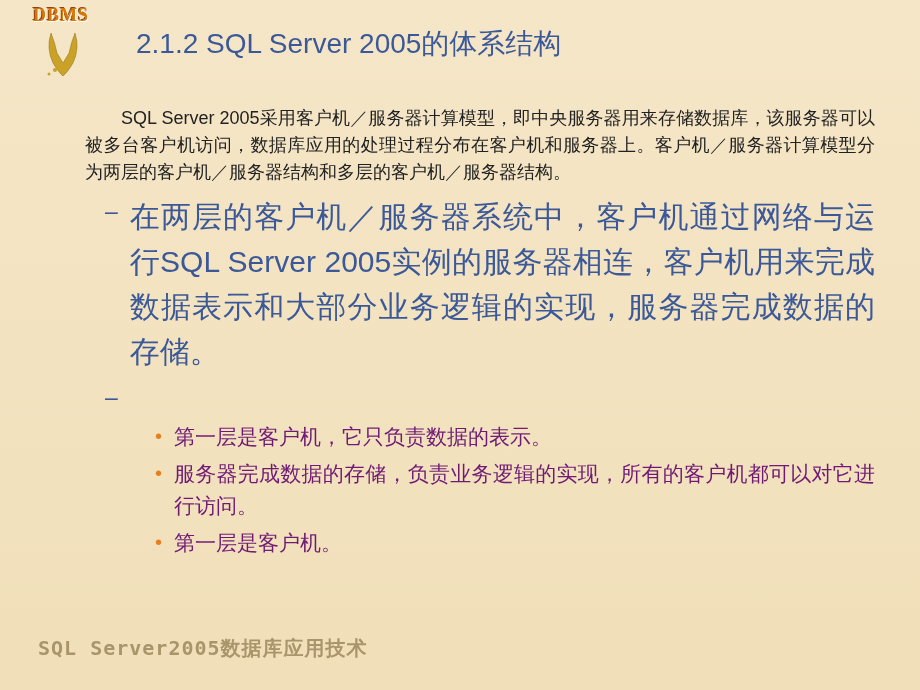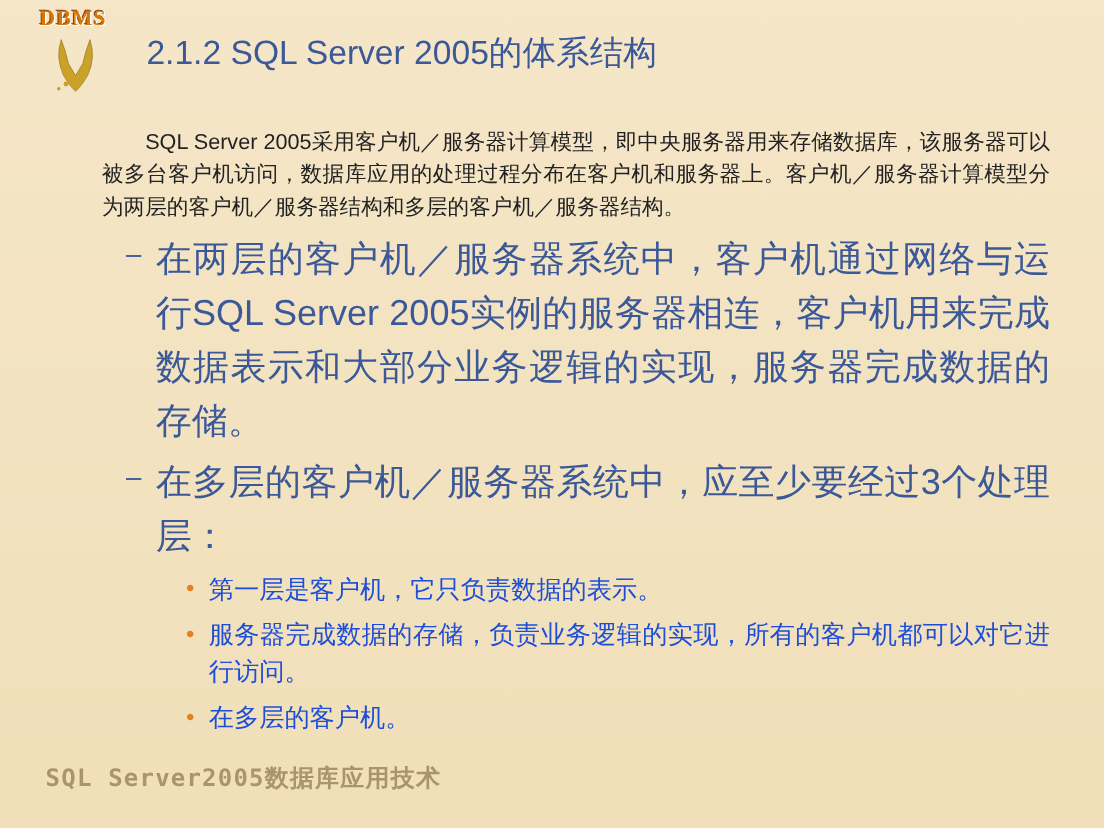--- a/index.html
+++ b/index.html
@@ -28,21 +28,21 @@
     }
     .logo-graphic {
       margin-top: 2px;
       width: 44px;
       height: 50px;
       margin-left: 8px;
     }
     .title {
       position: absolute;
       top: 25px;
-      left: 122px;
+      left: 136px;
       font-size: 28px;
       color: #3b5998;
       font-weight: normal;
     }
     .content {
       position: absolute;
       top: 105px;
       left: 85px;
       right: 45px;
     }
@@ -83,21 +83,21 @@
       margin-bottom: 6px;
     }
     .bullet {
       color: #e67e22;
       font-size: 20px;
       margin-right: 12px;
       flex-shrink: 0;
       line-height: 1.5;
     }
     .bullet-text {
-      color: #1d4ed8;
+      color: #701a75;
       font-size: 21px;
       line-height: 1.5;
       text-align: justify;
     }
     .footer {
       position: absolute;
       bottom: 28px;
       left: 38px;
       font-family: "SimHei", "Microsoft YaHei", monospace;
       font-size: 20px;
@@ -124,33 +124,32 @@
 <div class="content">
   <p class="intro">SQL Server 2005采用客户机／服务器计算模型，即中央服务器用来存储数据库，该服务器可以被多台客户机访问，数据库应用的处理过程分布在客户机和服务器上。客户机／服务器计算模型分为两层的客户机／服务器结构和多层的客户机／服务器结构。</p>
 
   <div class="sub-list">
     <div class="sub-item">
       <span class="dash">–</span>
       <span class="sub-text">在两层的客户机／服务器系统中，客户机通过网络与运行SQL Server 2005实例的服务器相连，客户机用来完成数据表示和大部分业务逻辑的实现，服务器完成数据的存储。</span>
     </div>
     <div class="sub-item">
       <span class="dash">–</span>
-      <span class="sub-text">在多层的客户机／服务器系统中，应至少要经过3个处理层：</span>
     </div>
   </div>
 
   <div class="bullet-list">
     <div class="bullet-item">
       <span class="bullet">•</span>
       <span class="bullet-text">第一层是客户机，它只负责数据的表示。</span>
     </div>
     <div class="bullet-item">
       <span class="bullet">•</span>
       <span class="bullet-text">服务器完成数据的存储，负责业务逻辑的实现，所有的客户机都可以对它进行访问。</span>
     </div>
     <div class="bullet-item">
       <span class="bullet">•</span>
-      <span class="bullet-text">在多层的客户机。</span>
+      <span class="bullet-text">第一层是客户机。</span>
     </div>
   </div>
 </div>
 
 <div class="footer">SQL Server2005数据库应用技术</div>
 
 </body></html>

